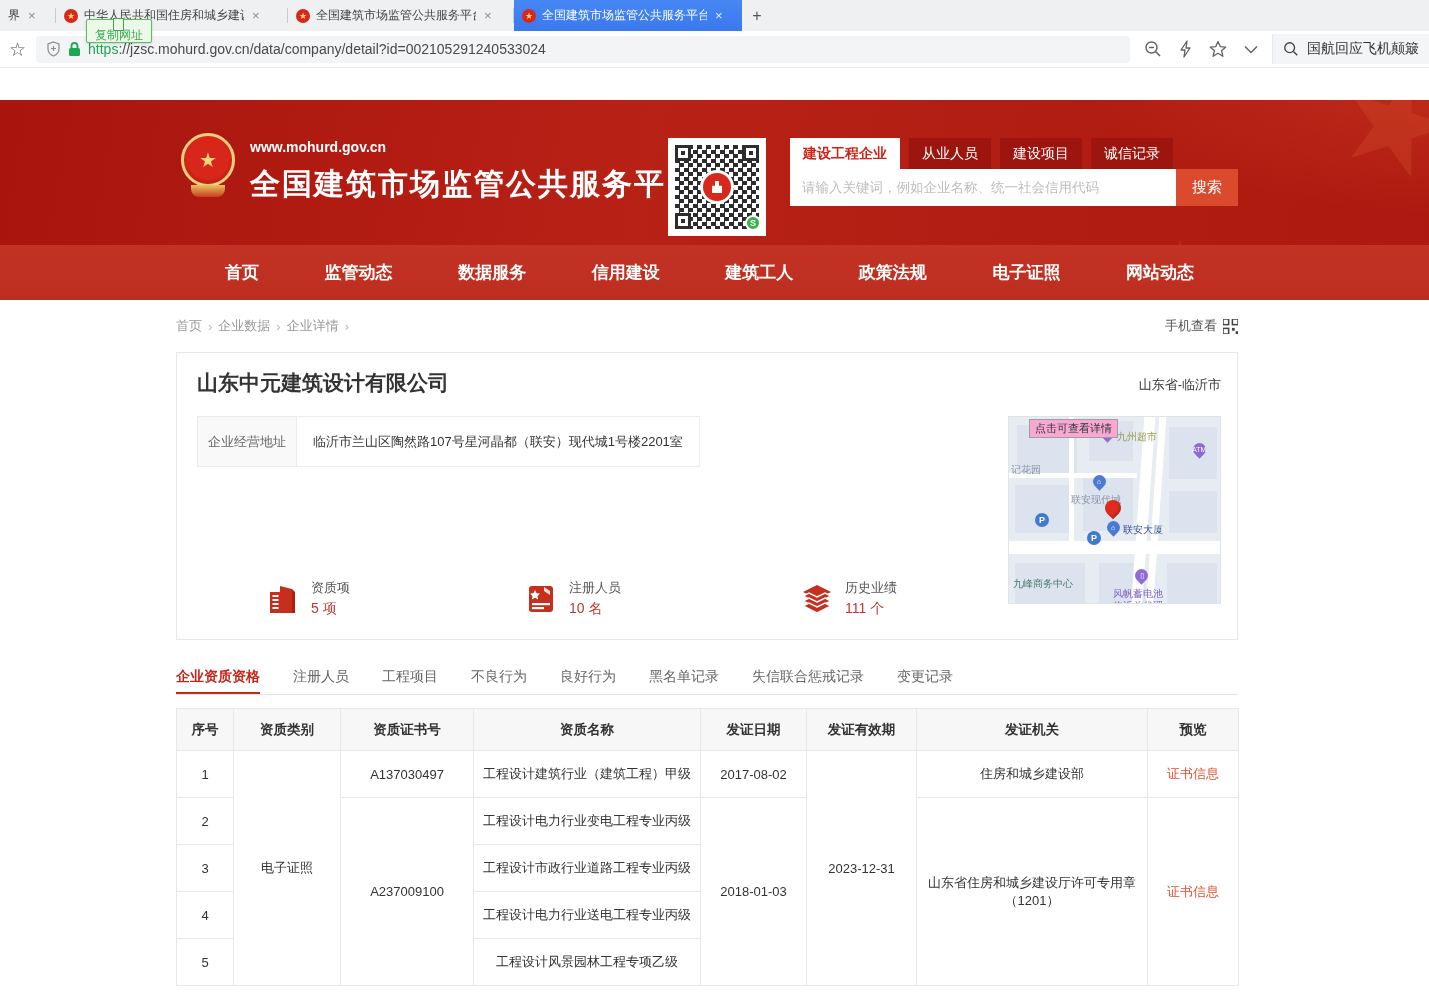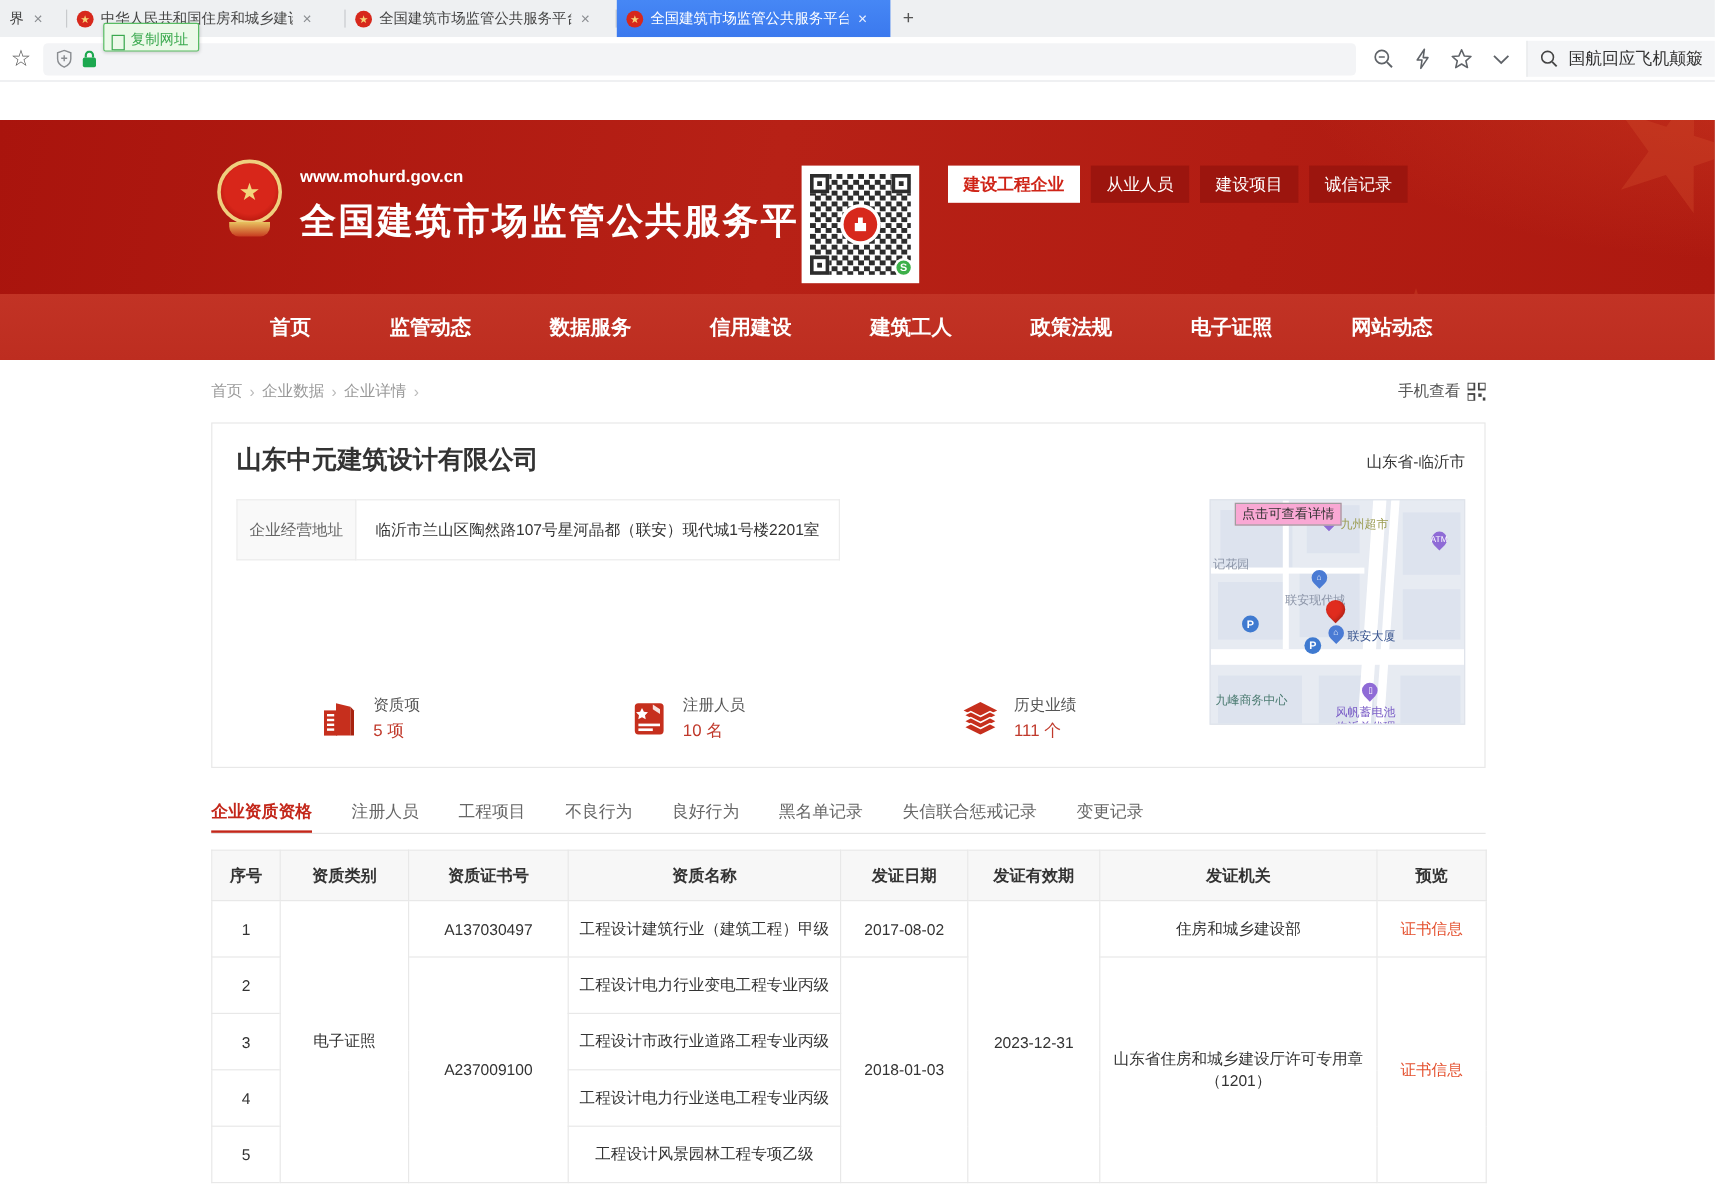--- a/index.html
+++ b/index.html
@@ -22,21 +22,21 @@
 
   #toolbar { position:absolute; left:0; top:31px; width:1429px; height:37px; background:#fff; border-bottom:1px solid #e4e6e9; display:flex; align-items:center; }
   .bm-star { font-size:19px; color:#555; margin:0 10px 0 9px; }
   #urlbox { width:1108px; height:27px; background:#f3f4f6; border-radius:4px; display:flex; align-items:center; padding:0 10px; gap:7px; }
   #urlbox .url { font-size:14px; color:#4a4a4a; white-space:nowrap; overflow:hidden; }
   #urlbox .scheme { color:#1ca84f; }
   .tb-icons { display:flex; align-items:center; gap:17px; margin:0 14px 0 14px; color:#5f6368; }
   #newsbox { flex:1; height:30px; background:#f4f5f7; border-left:1px solid #e7e8ea; display:flex; align-items:center; gap:8px; padding:0 10px; }
   #newsbox span { font-size:14px; color:#333; white-space:nowrap; }
 
-  #copytip { position:absolute; left:86px; top:19px; height:24px; padding:0 8px; background:#edfaе9; background:#ecf9e9; border:1px solid #58bd63; border-radius:2px; display:flex; align-items:flex-end; gap:5px; font-size:12px; color:#3aa94e; box-shadow:0 1px 3px rgba(0,0,0,.15); z-index:30; }
+  #copytip { position:absolute; left:86px; top:19px; height:24px; padding:0 8px; background:#edfaе9; background:#ecf9e9; border:1px solid #58bd63; border-radius:2px; display:flex; align-items:center; gap:5px; font-size:12px; color:#3aa94e; box-shadow:0 1px 3px rgba(0,0,0,.15); z-index:30;flex-direction:column; }
   .copy-ic { width:9px; height:11px; border:1px solid #3aa94e; position:relative; background:#ecf9e9; }
   .copy-ic:before { content:""; position:absolute; left:-3px; top:-3px; width:9px; height:11px; border:1px solid #3aa94e; background:#ecf9e9; }
 
   
   #redhead { position:absolute; left:0; top:100px; width:1429px; height:145px; background:linear-gradient(100deg,#a9140d 0%,#b72116 45%,#ad1910 100%); overflow:hidden; }
   .deco-star { position:absolute; background:#cf4a2b; opacity:.38; clip-path:polygon(50% 0%,61% 35%,98% 35%,68% 57%,79% 91%,50% 70%,21% 91%,32% 57%,2% 35%,39% 35%); }
   .deco-wave { position:absolute; right:0; top:0; width:420px; height:145px; background:radial-gradient(ellipse at 115% -20%, rgba(231,86,48,.35), transparent 60%); }
   #logo { position:absolute; left:180px; top:33px; display:flex; }
   #emblem { width:56px; height:74px; display:flex; flex-direction:column; align-items:center; }
   #emblem .ring { width:54px; height:54px; border-radius:50%; background:radial-gradient(circle at 50% 45%, #d8261a 58%, #b5170d 80%); border:3px solid #efcf7e; display:flex; align-items:center; justify-content:center; }
@@ -154,20 +154,21 @@
     <span class="bm-star">☆</span>
     <div id="urlbox">
       <svg width="15" height="16" viewBox="0 0 15 16">
         <path d="M7.5 1 L13 3 V8 C13 11.5 10.5 13.8 7.5 15 C4.5 13.8 2 11.5 2 8 V3 Z" fill="none" stroke="#8a8d91" stroke-width="1.2"></path>
         <path d="M7.5 5 v5 M5 7.5 h5" stroke="#8a8d91" stroke-width="1.2"></path>
       </svg>
       <svg width="13" height="15" viewBox="0 0 13 15">
         <rect x="1" y="6" width="11" height="8" rx="1.5" fill="#1ca84f"></rect>
         <path d="M3.5 6 V4 a3 3 0 0 1 6 0 V6" fill="none" stroke="#1ca84f" stroke-width="1.8"></path>
       </svg>
+      <span class="url"><span class="scheme">https</span><span>://jzsc.mohurd.gov.cn/data/company/detail?id=002105291240533024</span></span>
     </div>
     <div class="tb-icons">
       <svg width="18" height="18" viewBox="0 0 18 18">
         <circle cx="7.5" cy="7.5" r="5.5" fill="none" stroke="#5f6368" stroke-width="1.4"></circle>
         <line x1="5" y1="7.5" x2="10" y2="7.5" stroke="#5f6368" stroke-width="1.4"></line>
         <line x1="11.8" y1="11.8" x2="16" y2="16" stroke="#5f6368" stroke-width="1.6"></line>
       </svg>
       <svg width="13" height="18" viewBox="0 0 13 18">
         <path d="M8 1 L2 10 H6 L5 17 L11 8 H7 Z" fill="none" stroke="#5f6368" stroke-width="1.3" stroke-linejoin="round"></path>
       </svg>
@@ -232,20 +233,24 @@
       <div class="qr-green">S</div>
     </div>
   </div>
 
   <div id="searchpanel">
     <div id="stabs">
       <div class="stab active">建设工程企业</div>
       <div class="stab">从业人员</div>
       <div class="stab">建设项目</div>
       <div class="stab">诚信记录</div>
+    </div>
+    <div id="srow">
+      <input id="sinput" placeholder="请输入关键词，例如企业名称、统一社会信用代码" style="">
+      <button id="sbtn">搜索</button>
     </div>
   </div>
 </div>
 
 <div id="mainnav">
   <span class="nav-item">首页</span>
   <span class="nav-item">监管动态</span>
   <span class="nav-item">数据服务</span>
   <span class="nav-item">信用建设</span>
   <span class="nav-item">建筑工人</span>

